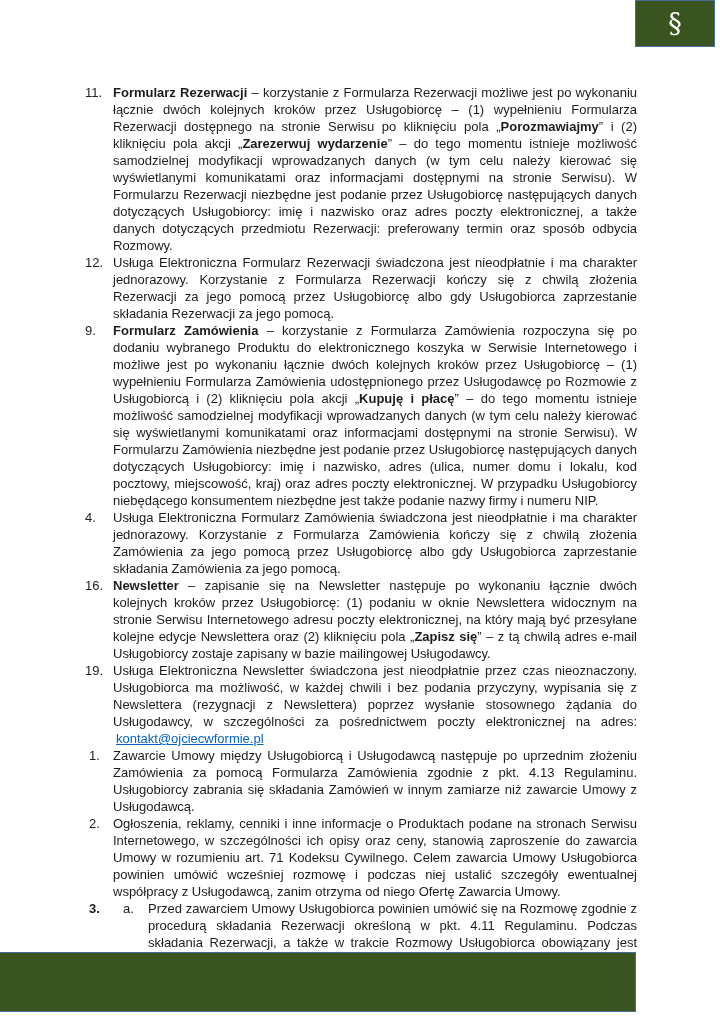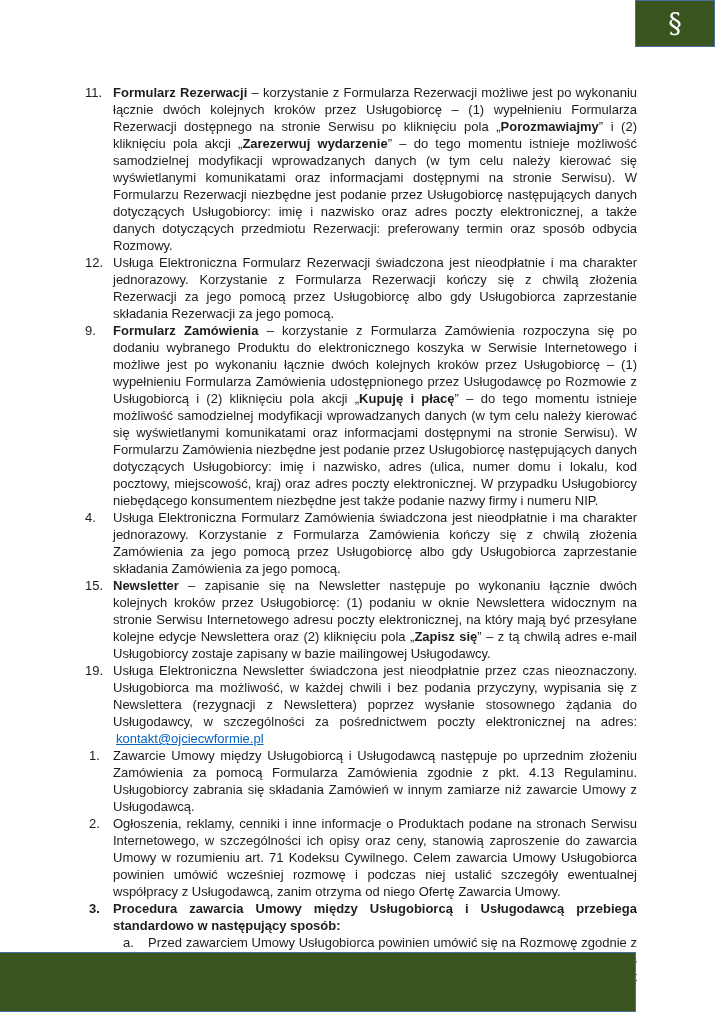--- a/index.html
+++ b/index.html
@@ -51,39 +51,38 @@
         </div>
         <div class="li">
           <span class="num">9.</span>
           <div><span class="b">Formularz Zamówienia</span><span> – korzystanie z Formularza Zamówienia rozpoczyna się po dodaniu wybranego Produktu do elektronicznego koszyka w Serwisie Internetowego i możliwe jest po wykonaniu łącznie dwóch kolejnych kroków przez Usługobiorcę – (1) wypełnieniu Formularza Zamówienia udostępnionego przez Usługodawcę po Rozmowie z Usługobiorcą i (2) kliknięciu pola akcji „</span><span class="b">Kupuję i płacę</span><span>” – do tego momentu istnieje możliwość samodzielnej modyfikacji wprowadzanych danych (w tym celu należy kierować się wyświetlanymi komunikatami oraz informacjami dostępnymi na stronie Serwisu). W Formularzu Zamówienia niezbędne jest podanie przez Usługobiorcę następujących danych dotyczących Usługobiorcy: imię i nazwisko, adres (ulica, numer domu i lokalu, kod pocztowy, miejscowość, kraj) oraz adres poczty elektronicznej. W przypadku Usługobiorcy niebędącego konsumentem niezbędne jest także podanie nazwy firmy i numeru NIP.</span></div>
         </div>
         <div class="li">
           <span class="num">4.</span>
           <div><span>Usługa Elektroniczna Formularz Zamówienia świadczona jest nieodpłatnie i ma charakter jednorazowy. Korzystanie z Formularza Zamówienia kończy się z chwilą złożenia Zamówienia za jego pomocą przez Usługobiorcę albo gdy Usługobiorca zaprzestanie składania Zamówienia za jego pomocą.</span></div>
         </div>
         <div class="li">
-          <span class="num">15.</span>
+          <span class="num">16.</span>
           <div><span class="b">Newsletter</span><span> – zapisanie się na Newsletter następuje po wykonaniu łącznie dwóch kolejnych kroków przez Usługobiorcę: (1) podaniu w oknie Newslettera widocznym na stronie Serwisu Internetowego adresu poczty elektronicznej, na który mają być przesyłane kolejne edycje Newslettera oraz (2) kliknięciu pola „</span><span class="b">Zapisz się</span><span>” – z tą chwilą adres e-mail Usługobiorcy zostaje zapisany w bazie mailingowej Usługodawcy.</span></div>
         </div>
         <div class="li">
           <span class="num">19.</span>
           <div><span>Usługa Elektroniczna Newsletter świadczona jest nieodpłatnie przez czas nieoznaczony. Usługobiorca ma możliwość, w każdej chwili i bez podania przyczyny, wypisania się z Newslettera (rezygnacji z Newslettera) poprzez wysłanie stosownego żądania do Usługodawcy, w szczególności za pośrednictwem poczty elektronicznej na adres: </span><a href="#" class="link">kontakt@ojciecwformie.pl</a></div>
         </div>
       </div>
     <div class="list sec">
         <div class="li">
           <span class="num">1.</span>
           <div><span>Zawarcie Umowy między Usługobiorcą i Usługodawcą następuje po uprzednim złożeniu Zamówienia za pomocą Formularza Zamówienia zgodnie z pkt. 4.13 Regulaminu. Usługobiorcy zabrania się składania Zamówień w innym zamiarze niż zawarcie Umowy z Usługodawcą.</span></div>
         </div>
         <div class="li">
           <span class="num">2.</span>
           <div><span>Ogłoszenia, reklamy, cenniki i inne informacje o Produktach podane na stronach Serwisu Internetowego, w szczególności ich opisy oraz ceny, stanowią zaproszenie do zawarcia Umowy w rozumieniu art. 71 Kodeksu Cywilnego. Celem zawarcia Umowy Usługobiorca powinien umówić wcześniej rozmowę i podczas niej ustalić szczegóły ewentualnej współpracy z Usługodawcą, zanim otrzyma od niego Ofertę Zawarcia Umowy.</span></div>
         </div>
         <div class="li">
           <span class="num b">3.</span>
-          <div><span class="b">Procedura zawarcia Umowy między Usługobiorcą i Usługodawcą przebiega standardowo w następujący sposób:</span></div>
           <div class="sub-li"><span class="marker">a.</span><span><span>Przed zawarciem Umowy Usługobiorca powinien umówić się na Rozmowę zgodnie z procedurą składania Rezerwacji określoną w pkt. 4.11 Regulaminu. Podczas składania Rezerwacji, a także w trakcie Rozmowy Usługobiorca obowiązany jest podawać wyłącznie rzetelne, prawdziwe i</span></span></div>
         </div>
       </div>
   </div>
 
   <div class="footer-bar"></div>
 </div>
 
 </body></html>

